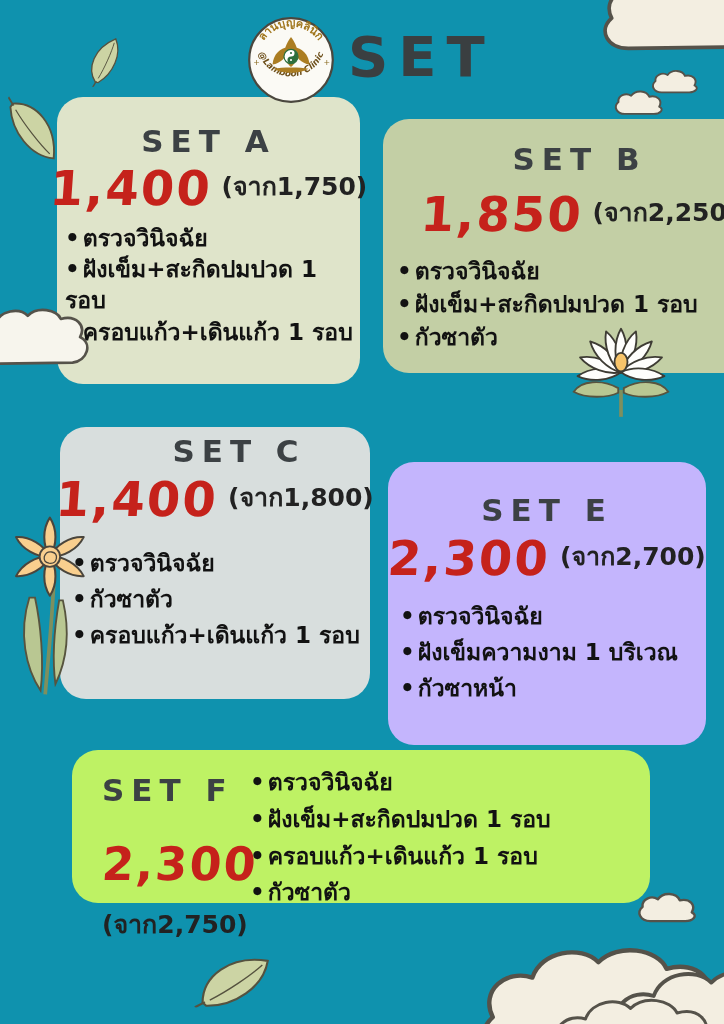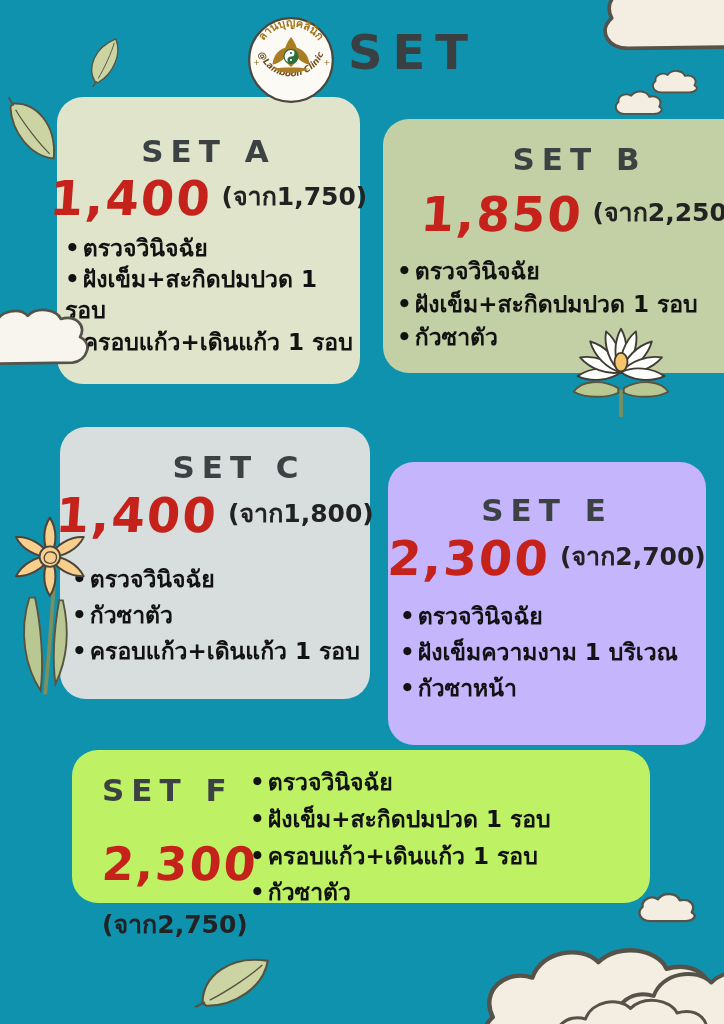--- a/index.html
+++ b/index.html
@@ -18,47 +18,47 @@
   .set-title { text-align:center; font-size:31px; font-weight:800;
                letter-spacing:7px; color:#3c4144; }
   .price-row { display:flex; justify-content:center; align-items:flex-end; gap:10px; }
   .price { color:#c5221b; font-weight:800; font-size:48px; letter-spacing:2px;
            display:inline-block; transform:skewX(-4deg); line-height:1.05; }
   .old-price { color:#222; font-weight:700; font-size:25px; padding-bottom:7px; white-space:nowrap; }
 
   .benefits { list-style:none; font-size:23px; color:#121212;font-weight:bold; }
   .benefits li::before { content:"•"; margin-right:3px; }
 
-  .card-a .set-title { margin-top:36px; }
+  .card-a .set-title { margin-top:26px; }
   .card-a .price-row { margin-top:4px; }
   .card-a .benefits  { margin-top:10px; padding-left:8px;  line-height:1.35; }
 
   .card-b .set-title { margin-top:22px; }
   .card-b .price-row { margin-top:12px; }
   .card-b .benefits  { margin-top:16px; padding-left:14px; line-height:1.42; }
 
-  .card-c .set-title { margin-top:22px;padding-left:48px; }
+  .card-c .set-title { margin-top:6px;padding-left:48px; }
   .card-c .price-row { margin-top:5px; }
   .card-c .benefits  { margin-top:22px; padding-left:12px; line-height:1.55; }
 
   .card-e .set-title { margin-top:30px; }
   .card-e .price-row { margin-top:5px; }
   .card-e .benefits  { margin-top:16px; padding-left:12px; line-height:1.55; }
 
   .f-left { width:178px; padding:22px 0 0 30px; }
   .f-left .set-title { text-align:left; }
   .f-left .price { margin-top:32px; font-size:46px; }
   .f-left .old-price { margin-top:16px; padding-bottom:0; display:block; }
   .f-right { flex:1; padding-top:14px; }
   .f-right .benefits { line-height:1.6; padding-left:0; }
 
   
   .logo { position:absolute; left:246px; top:16px; width:90px; height:88px; z-index:3; }
   .main-title { position:absolute; left:348px; top:24px; z-index:3;
-                font-size:48px; font-weight:800; letter-spacing:10px; color:#3a3f41; }
+                font-size:56px; font-weight:800; letter-spacing:10px; color:#3a3f41; }
 
   
   .deco { position:absolute; z-index:2; }
   .cloud-tr      { left:598px; top:-42px; width:182px; height:102px; }
   .cloud-s1      { left:650px; top:69px;  width:56px;  height:26px; }
   .cloud-s2      { left:613px; top:88px;  width:58px;  height:30px; }
   .cloud-left    { left:-40px; top:304px; width:142px; height:64px; }
   .cloud-bs      { left:636px; top:888px; width:70px;  height:40px; }
   .cloud-big1    { left:455px; top:938px; width:300px; height:132px; }
   .cloud-big2    { left:602px; top:958px; width:230px; height:122px; }

